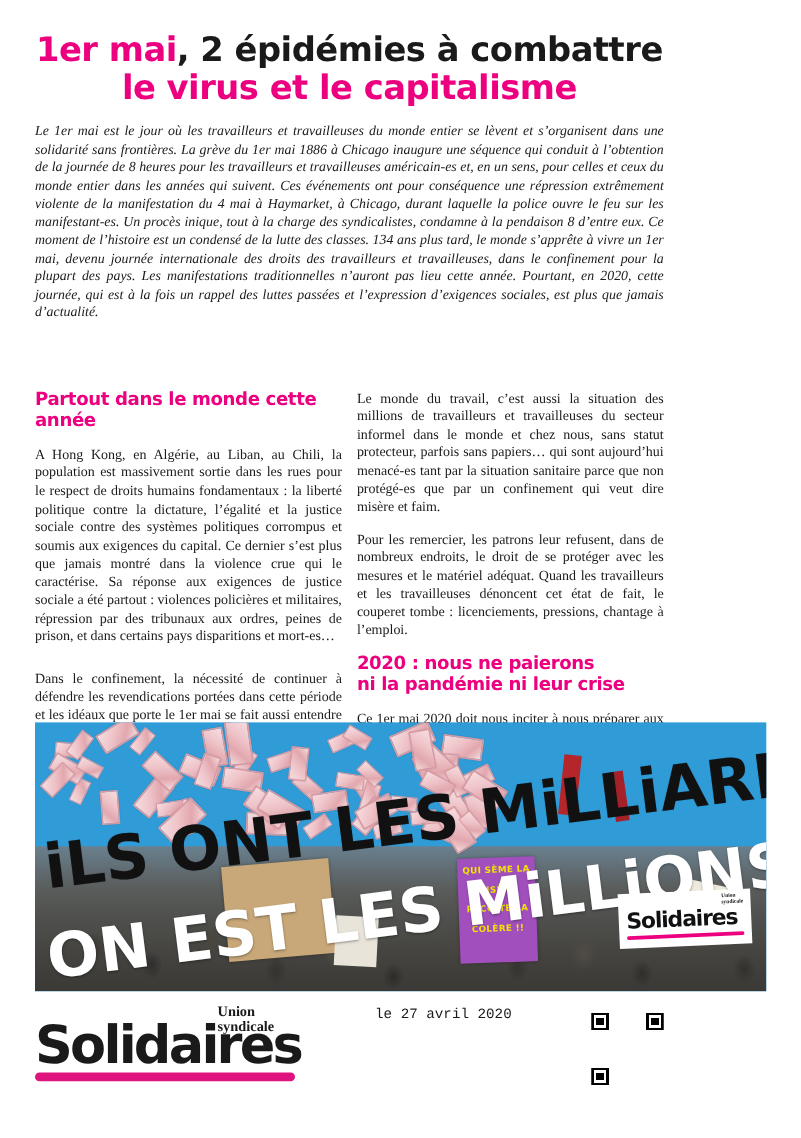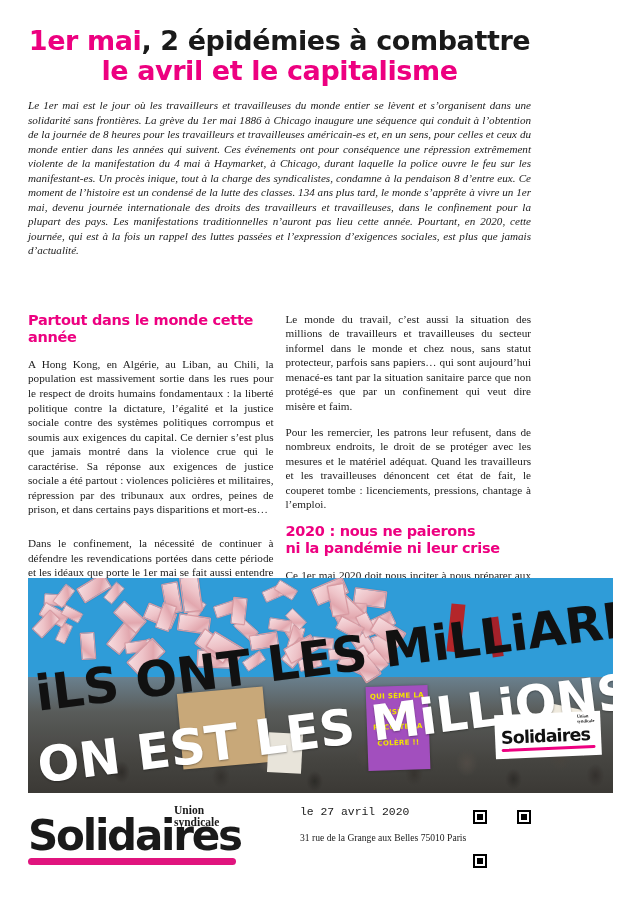--- a/index.html
+++ b/index.html
@@ -232,21 +232,21 @@
   }
   .qr svg { display:block; }
 </style>
 </head>
 <body>
 
 <div class="page">
 
   <h1 class="title">
     <span class="l1"><span class="pink">1er mai</span><span class="dark">, 2 épidémies à combattre</span></span>
-    <span class="l2">le avril et le capitalisme</span>
+    <span class="l2">le virus et le capitalisme</span>
   </h1>
 
   <p class="intro">Le 1er mai est le jour où les travailleurs et travailleuses du monde entier se lèvent et s’organisent dans une solidarité sans frontières. La grève du 1er mai 1886 à Chicago inaugure une séquence qui conduit à l’obtention de la journée de 8 heures pour les travailleurs et travailleuses américain-es et, en un sens, pour celles et ceux du monde entier dans les années qui suivent. Ces événements ont pour conséquence une répression extrêmement violente de la manifestation du 4 mai à Haymarket, à Chicago, durant laquelle la police ouvre le feu sur les manifestant-es. Un procès inique, tout à la charge des syndicalistes, condamne à la pendaison 8 d’entre eux. Ce moment de l’histoire est un condensé de la lutte des classes. 134 ans plus tard, le monde s’apprête à vivre un 1er mai, devenu journée internationale des droits des travailleurs et travailleuses, dans le confinement pour la plupart des pays. Les manifestations traditionnelles n’auront pas lieu cette année. Pourtant, en 2020, cette journée, qui est à la fois un rappel des luttes passées et l’expression d’exigences sociales, est plus que jamais d’actualité.</p>
 
   <div class="columns">
 
     <div class="col">
       <div class="sec-head">Partout dans le monde cette année</div>
       <p>A Hong Kong, en Algérie, au Liban, au Chili, la population est massivement sortie dans les rues pour le respect de droits humains fondamentaux : la liberté politique contre la dictature, l’égalité et la justice sociale contre des systèmes politiques corrompus et soumis aux exigences du capital. Ce dernier s’est plus que jamais montré dans la violence crue qui le caractérise. Sa réponse aux exigences de justice sociale a été partout : violences policières et militaires, répression par des tribunaux aux ordres, peines de prison, et dans certains pays disparitions et mort-es…</p>
       <div class="gap-block"></div>
@@ -358,21 +358,20 @@
         <div>Union</div>
         <div>syndicale</div>
       </div>
       <div class="logo-name">Solidaires</div>
       <div class="logo-rule"></div>
     </div>
 
     <div class="contact">
       <div class="date">le 27 avril 2020</div>
       <div class="addr">
-        <div>31 rue de la Grange aux Belles 75010 Paris</div>
       </div>
     </div>
 
     <div class="qr">
       <svg width="58" height="58" viewBox="0 0 29 29" shape-rendering="crispEdges">
         <rect width="29" height="29" fill="#fff"></rect>
         <g fill="#000" id="qrcells">
             <rect x="0" y="0" width="1" height="1"></rect>
             <rect x="1" y="0" width="1" height="1"></rect>
             <rect x="2" y="0" width="1" height="1"></rect>

